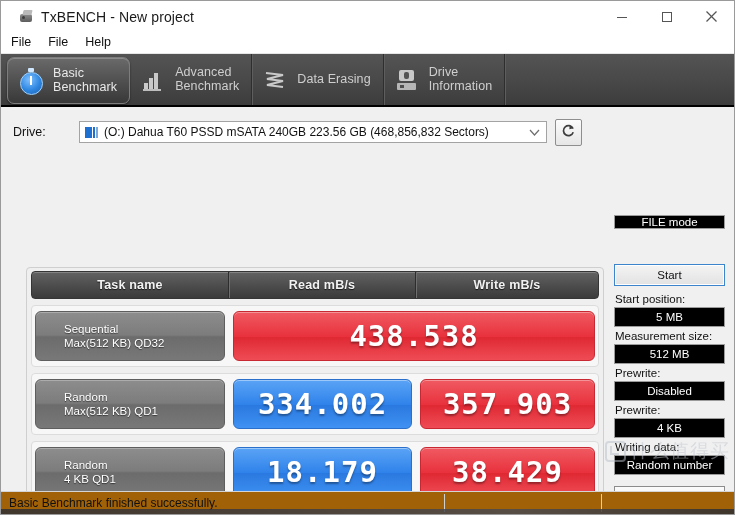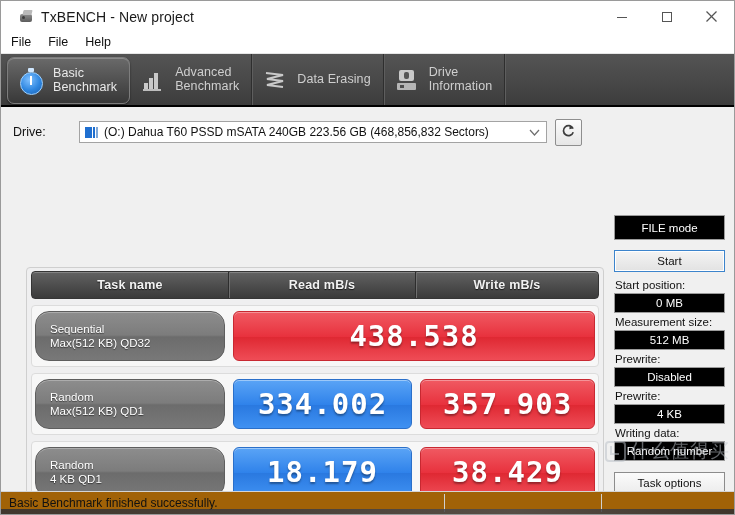--- a/index.html
+++ b/index.html
@@ -267,26 +267,26 @@
     border-radius: 4px;
     padding: 0 3px;
     box-sizing: border-box;
   }
   .res-row:last-child { margin-bottom: 6px; }
   .task-cell {
     width: 190px;
     height: 50px;
     background: linear-gradient(#8d8d8d 0%, #7c7c7c 48%, #6c6c6c 52%, #787878 100%);
     border: 1px solid #5e5e5e;
-    border-radius: 14px;
+    border-radius: 6px;
     box-shadow: inset 0 1px 0 rgba(255,255,255,.28);
     display: flex;
     flex-direction: column;
     justify-content: center;
-    padding-left: 14px;
+    padding-left: 28px;
     box-sizing: border-box;
   }
   .task-l1 { font-size: 11.5px; color: #ffffff; line-height: 14px; text-shadow: 0 1px 1px rgba(0,0,0,.55);}
   .task-l2 { font-size: 11.5px; color: #ffffff; line-height: 14px; text-shadow: 0 1px 1px rgba(0,0,0,.55);}
   .val-cell {
     height: 50px;
     border-radius: 6px;
     display: flex;
     align-items: center;
     justify-content: center;
@@ -323,21 +323,21 @@
   }
   .mode-btn, .value-box {
     height: 20px;
     background: #000000;
     color: #ffffff;
     font-size: 11.5px;
     display: flex; align-items: center; justify-content: center;
     border: 1px solid #9b9b9b;
     box-sizing: border-box;
   }
-  .mode-btn { margin-bottom: 10px; height: 25px; }
+  .mode-btn { margin-bottom: 35px; height: 14px; }
   .sb-label {
     font-size: 11.5px;
     color: #111;
     margin: 3px 0 2px 1px;
   }
   .value-box { margin-bottom: 2px; }
   .btn {
     height: 22px;
     border: 1px solid #8c8c8c;
     background: linear-gradient(#fbfbfb,#ececec);
@@ -560,21 +560,21 @@
         
         
         
       </div>
     </div>
 
     <div class="sidebar">
       <div class="mode-btn">FILE mode</div>
       <div class="btn primary">Start</div>
       <div class="sb-label">Start position:</div>
-      <div class="value-box">0 MB</div>
+      <div class="value-box">5 MB</div>
       <div class="sb-label">Measurement size:</div>
       <div class="value-box">512 MB</div>
       <div class="sb-label">Prewrite:</div>
       <div class="value-box">Disabled</div>
       <div class="sb-label">Prewrite:</div>
       <div class="value-box">4 KB</div>
       <div class="sb-label">Writing data:</div>
       <div class="value-box">Random number</div>
       <div class="btn spaced">Task options</div>
       <div class="btn spaced">History</div>

